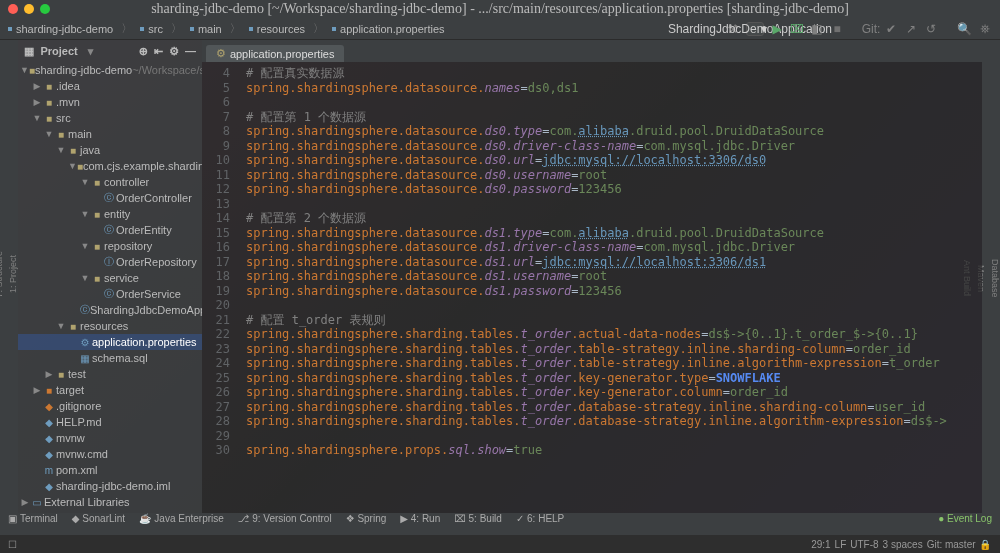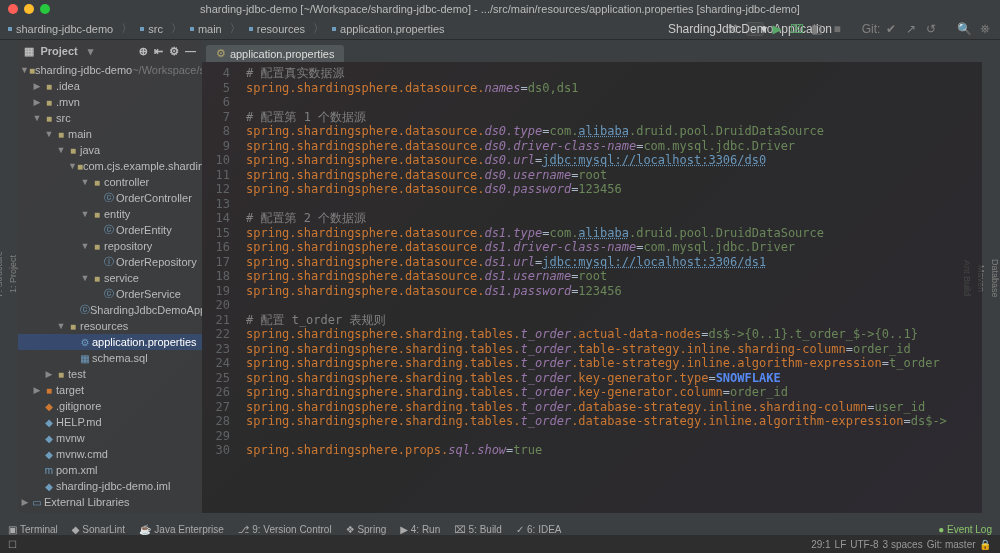--- a/index.html
+++ b/index.html
@@ -4,21 +4,21 @@
 <style>
   * { margin: 0; padding: 0; box-sizing: border-box; }
   html, body { width: 1000px; height: 553px; overflow: hidden; background: #2b2b2b; font-family: "Helvetica Neue", Arial, sans-serif; font-size: 11px; color: #a9b7c6; }
   
   .winbar { height: 18px; background: #3c3f41; display: flex; align-items: center; padding: 0 8px; position: relative; }
   .dots { display: flex; gap: 6px; }
   .dot { width: 10px; height: 10px; border-radius: 50%; }
   .dot.red { background: #ff5f56; }
   .dot.yellow { background: #ffbd2e; }
   .dot.green { background: #27c93f; }
-  .wintitle { position: absolute; left: 0; right: 0; text-align: center; color: #bbbbbb; font-size: 11px; }
+  .wintitle { position: absolute; left: 0; right: 0; text-align: center; color: #bbbbbb; font-size: 14px; font-family: Liberation Serif, serif; }
   
   .navrow { height: 22px; background: #3c3f41; display: flex; align-items: center; padding: 0 8px; border-bottom: 1px solid #2b2b2b; }
   .crumb { display: flex; align-items: center; gap: 4px; color: #bbbbbb; }
   .crumb-sep { color: #777; margin: 0 4px; }
   .crumb-icon { width: 4px; height: 4px; background: #6e9cbe; display: inline-block; }
   .flex-spacer { flex: 1; }
   .tool-icons { display: flex; gap: 6px; align-items: center; color: #808080; }
   .tool-icons span, .tool-icons svg { width: 14px; height: 14px; display: inline-flex; align-items: center; justify-content: center; font-size: 12px; }
   .run-combo { background: #45494a; border: 1px solid #555; border-radius: 3px; padding: 1px 8px; font-size: 10px; color: #ccc; display: flex; align-items: center; gap: 4px; }
   .green-icon { color: #59a869; }
@@ -59,21 +59,21 @@
   .gutter-col div { padding-right: 8px; }
   .code-col { flex: 1; padding-top: 4px; padding-left: 8px; overflow: hidden; white-space: pre; }
   .tok-key { color: #cc7832; }
   .tok-asg { color: #a9b7c6; }
   .tok-val { color: #6a8759; }
   .tok-seg { color: #9876aa; font-style: italic; }
   .tok-link { color: #6897bb; text-decoration: underline dotted; }
   .tok-comment { color: #808080; }
   .tok-special { color: #568af2; font-weight: bold; }
   
-  .bottombar { height: 22px; background: #3c3f41; display: flex; align-items: flex-end; padding: 0 8px; gap: 14px; font-size: 10px; color: #aaa; }
+  .bottombar { height: 22px; background: #3c3f41; display: flex; align-items: flex-start; padding: 0 8px; gap: 14px; font-size: 10px; color: #aaa; }
   .status { height: 18px; background: #2e2e2e; color: #999; display: flex; align-items: center; padding: 0 8px; font-size: 10px; gap: 10px; }
   .status .right { margin-left: auto; display: flex; gap: 4px; }
   .eventlog { color: #89c46b; }
 </style>
 </head>
 <body>
 
 <div class="winbar">
   <div class="dots">
     <div class="dot red"></div>
@@ -336,21 +336,21 @@
 </div>
 
 <div class="bottombar" id="bottombar">
     <span>▣ Terminal</span>
     <span>◆ SonarLint</span>
     <span>☕ Java Enterprise</span>
     <span>⎇ 9: Version Control</span>
     <span>❖ Spring</span>
     <span>▶ 4: Run</span>
     <span>⌧ 5: Build</span>
-    <span>✓ 6: IDEA</span>
+    <span>✓ 6: HELP</span>
     <div style="flex: 1 1 0%;"></div>
     <span class="eventlog">● Event Log</span>
   </div>
 
 <div class="status">
   <span>☐</span>
   <div class="right">
     <span>29:1</span>
     <span>LF</span>
     <span>UTF-8</span>

